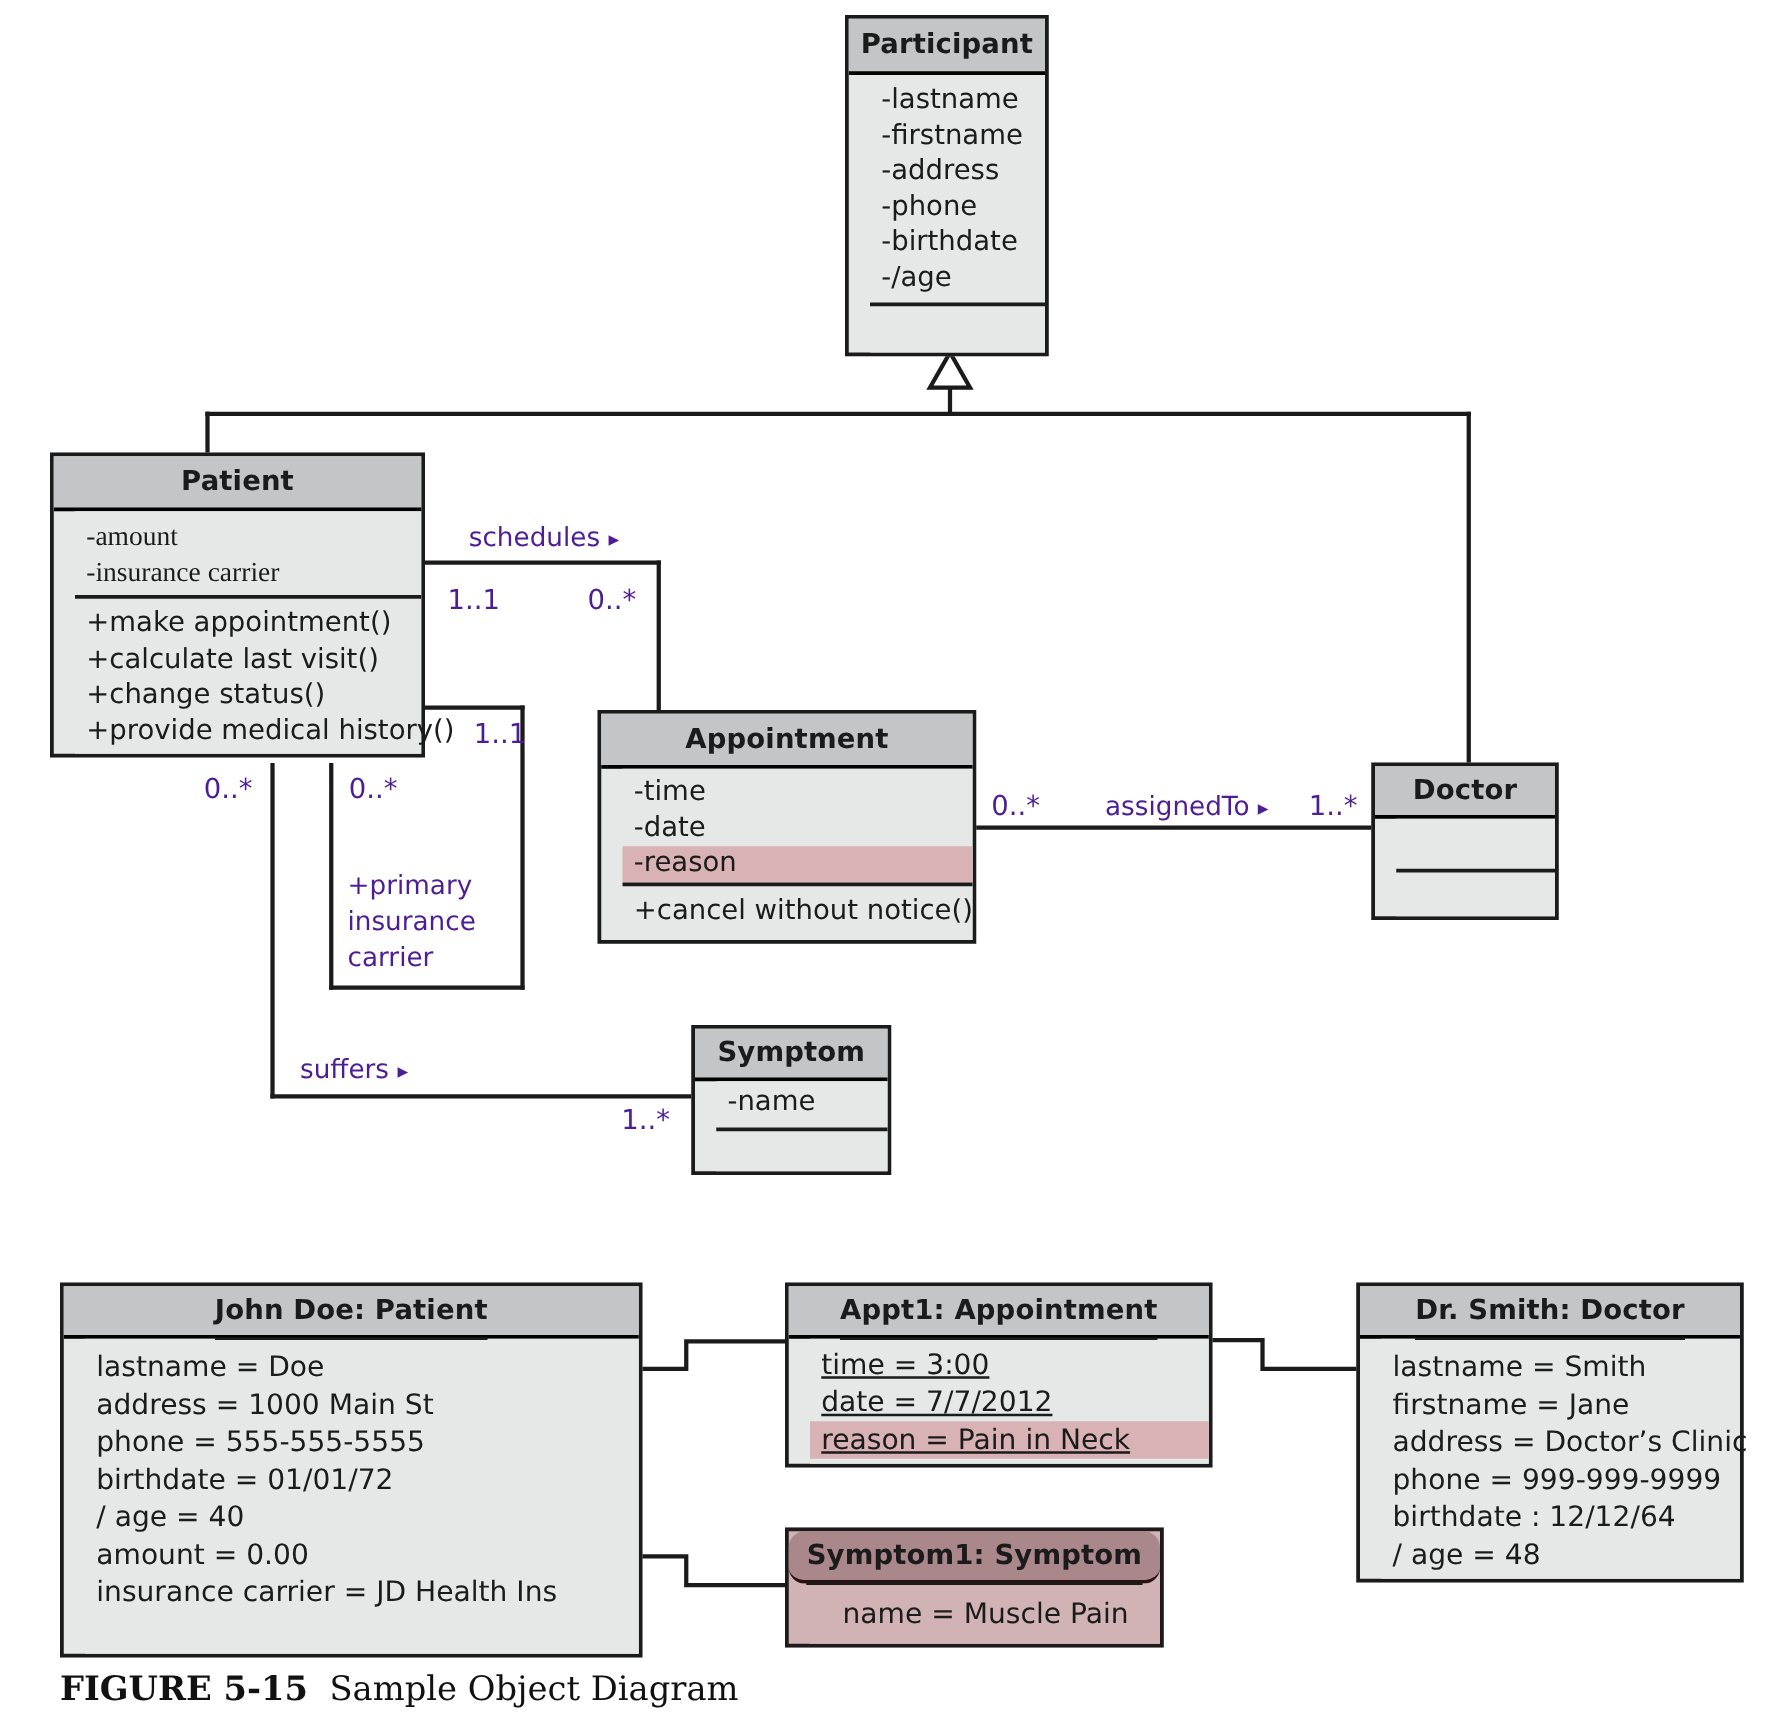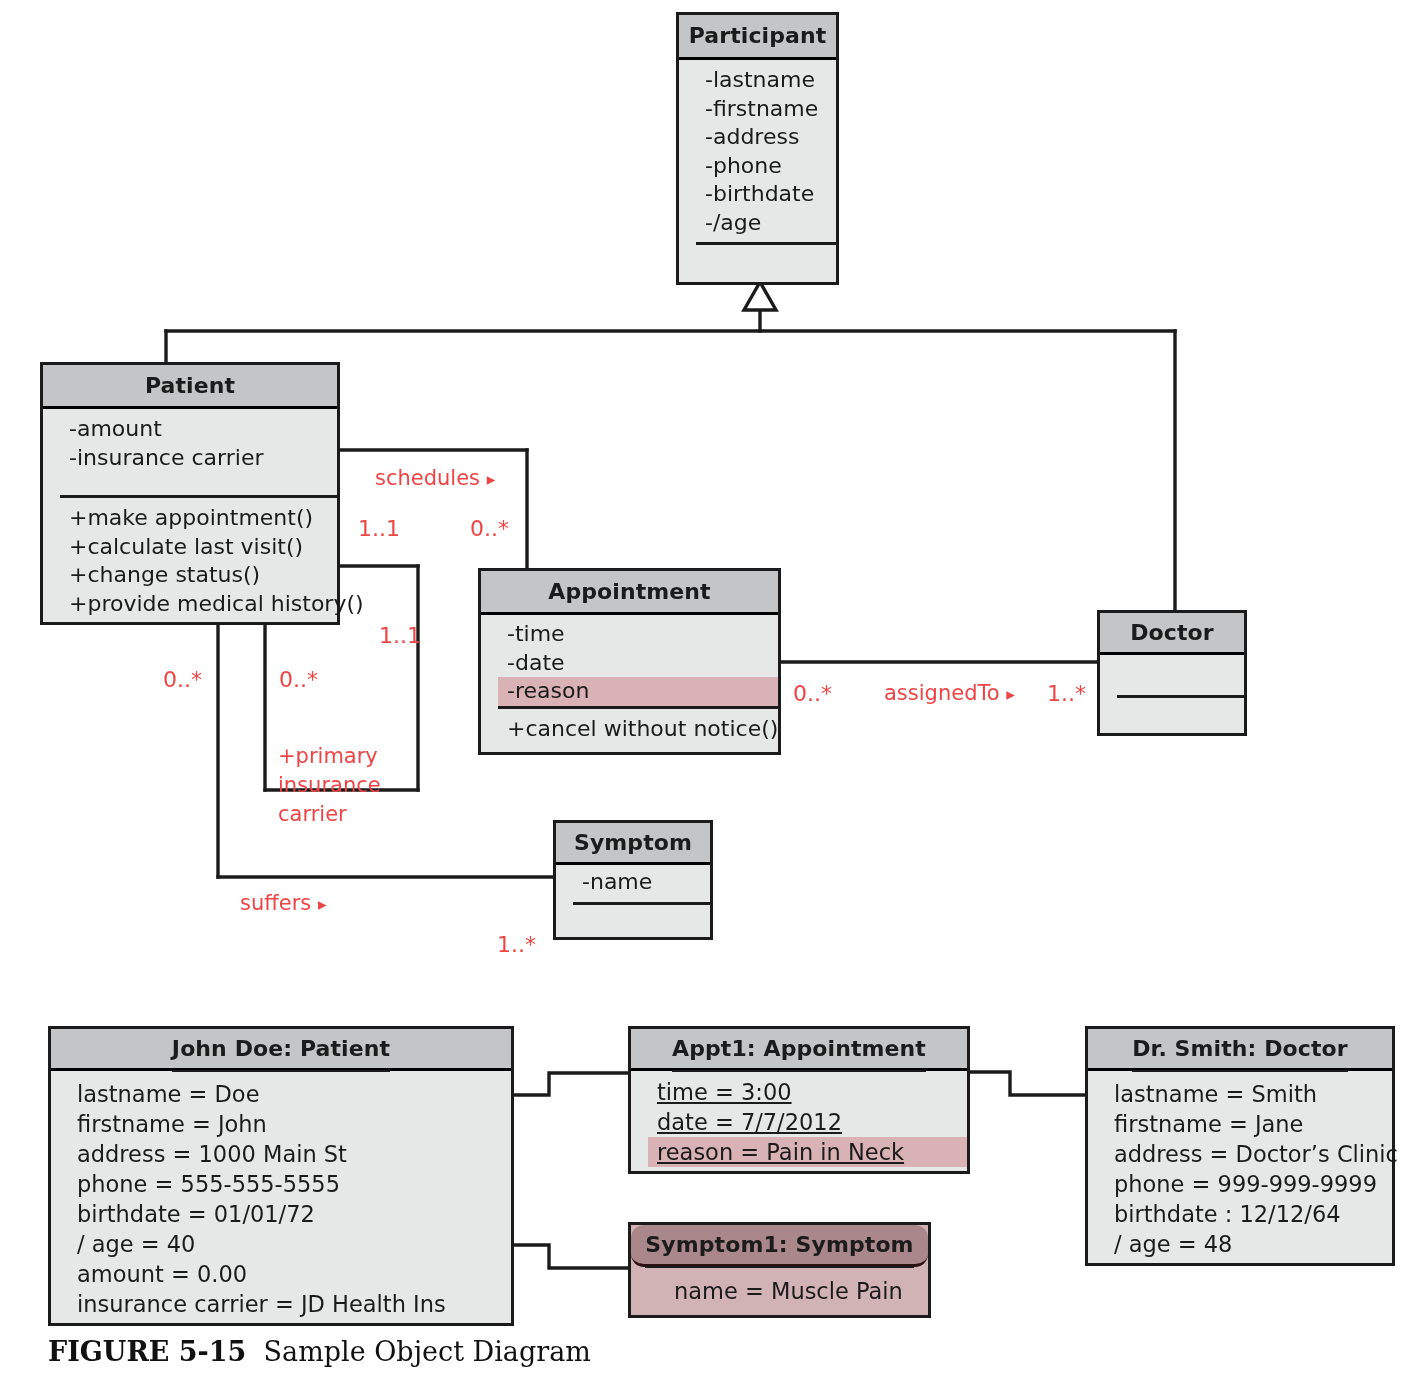--- a/index.html
+++ b/index.html
@@ -27,21 +27,21 @@
   
   .obj .hdr span{display:inline-block;border-bottom:2px solid #1b1b1b;padding-bottom:1px;}
   .obj .row{font-size:22.5px;line-height:30px;}
 
   
   .mauve{background:#d2b3b5;border-color:#1b1b1b;}
   .mauve .hdr{background:#a9878a;border-bottom:3px solid #2a1112;border-radius:13px;}
   .mauve .compart{background:#d2b3b5;}
 
   
-  .lbl{position:absolute;font-size:21px;white-space:nowrap;z-index:6;color:#ef4444;margin-top:48px;}
+  .lbl{position:absolute;font-size:21px;white-space:nowrap;z-index:6;color:#4c1d95;}
   .lbl.mult{font-size:22px;}
 
   
   .caption{position:absolute;font-family:"DejaVu Serif","Liberation Serif",serif;font-size:27px;color:#111;}
   .caption b{font-weight:bold;}
 </style>
 </head>
 <body>
 
 <div id="stage">
@@ -85,21 +85,21 @@
       <div class="row">-address</div>
       <div class="row">-phone</div>
       <div class="row">-birthdate</div>
       <div class="row">-/age</div>
     </div>
     <div class="compart top" style="height:40px;"></div>
   </div>
 
   <div class="node" style="left:40px;top:362px;width:300px;">
     <div class="hdr" style="height:44px;line-height:41px;">Patient</div>
-    <div class="compart pad" style="height:86px;">
+    <div class="compart pad" style="height:67px;font-family:Liberation Serif, serif;">
       <div class="row">-amount</div>
       <div class="row">-insurance carrier</div>
     </div>
     <div class="compart top pad" style="height:127px;">
       <div class="row">+make appointment()</div>
       <div class="row">+calculate last visit()</div>
       <div class="row">+change status()</div>
       <div class="row">+provide medical history()</div>
     </div>
   </div>
@@ -158,21 +158,20 @@
     <div>insurance</div>
     <div>carrier</div>
   </div>
 
   <div class="node obj" style="left:48px;top:1026px;width:466px;">
     <div class="hdr" style="height:42px;line-height:40px;">
       <span>John Doe: Patient</span>
     </div>
     <div class="compart" style="height:252px;padding-top:8px;">
       <div class="row">lastname = Doe</div>
-      <div class="row">firstname = John</div>
       <div class="row">address = 1000 Main St</div>
       <div class="row">phone = 555-555-5555</div>
       <div class="row">birthdate = 01/01/72</div>
       <div class="row">/ age = 40</div>
       <div class="row">amount = 0.00</div>
       <div class="row">insurance carrier = JD Health Ins</div>
     </div>
   </div>
 
   <div class="node obj" style="left:628px;top:1026px;width:342px;">

